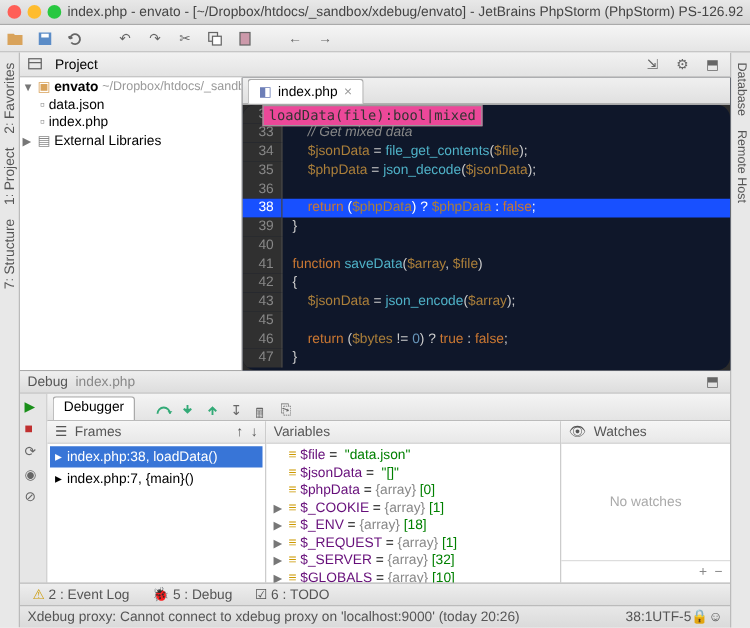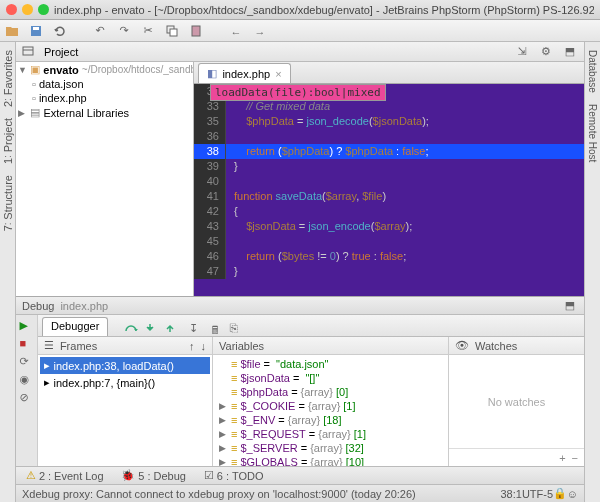--- a/index.html
+++ b/index.html
@@ -21,36 +21,36 @@
 .upper-split { flex: 1; display: flex; min-height: 0; }
 .project-tree { width: 178px; background: #fff; border-right: 1px solid #bbb; font-size: 11px; overflow: hidden; }
 .tree-item { display: flex; align-items: center; gap: 3px; padding: 1px 2px; white-space: nowrap; }
 .tree-indent-0 { padding-left: 2px; } .tree-indent-1 { padding-left: 16px; }
 .disclosure { width: 9px; color: #777; font-size: 9px; }
 .folder-ico { color: #d9a35b; } .file-ico { color: #888; }
 .editor-area { flex: 1; display: flex; flex-direction: column; min-width: 0; background: #2b2b2b; }
 .editor-tabs { height: 22px; background: linear-gradient(#f0f0f0,#e0e0e0); border-bottom: 1px solid #aaa; display: flex; align-items: flex-end; }
 .editor-tab { height: 20px; background: #fff; border: 1px solid #aaa; border-bottom: none; border-radius: 3px 3px 0 0; padding: 2px 8px; display: flex; align-items: center; gap: 5px; font-size: 11px; margin-left: 4px; }
 .hint-popup { position: absolute; background: #ec4899; border: 1px solid #999; padding: 1px 4px; font-family: monospace; font-size: 11px; color: #333; margin-top: 22px; margin-left: 16px; z-index: 10; }
-.code-scroll { flex: 1; overflow: hidden; background: #4c1d95; position: relative; }
+.code-scroll { flex: 1; overflow: hidden; background: #0f172a; position: relative; border-radius: 10px; }
 .code-line { display: flex; font-family: Menlo, monospace; font-size: 11px; line-height: 15px; white-space: pre; }
 .gutter { width: 32px; text-align: right; padding-right: 6px; color: #888; background: #303030; border-right: 1px solid #444; }
 .code-text { padding-left: 8px; color: #ccc; }
 .hl-line { background: #1850ff; }
 .hl-line .gutter { background: #1850ff; color: #fff; }
 .hl-line .code-text { color: #fff; }
 .cm { color: #888; font-style: italic; } .kw { color: #cc7832; } .var { color: #ab7f3a; } .fn { color: #4fb1c7; } .num { color: #6897bb; } .op { color: #ccc; }
 .debug-section { height: 170px; border-top: 1px solid #aaa; display: flex; flex-direction: column; background: #ececec; }
 .debug-hdr { height: 18px; background: linear-gradient(#eee,#ddd); border-bottom: 1px solid #bbb; display: flex; align-items: center; padding: 0 6px; font-size: 11px; color: #555; gap: 6px; }
 .debug-body { flex: 1; display: flex; min-height: 0; }
 .debug-leftbar { width: 22px; background: #e6e6e6; border-right: 1px solid #ccc; display: flex; flex-direction: column; align-items: center; gap: 4px; padding-top: 4px; }
 .dbg-ico { width: 14px; height: 14px; color: #666; cursor: pointer; }
 .dbg-ico.green { color: #1a8f1a; } .dbg-ico.red { color: #c03030; }
 .debug-main { flex: 1; display: flex; flex-direction: column; }
-.debug-tabs-row { height: 22px; background: linear-gradient(#f4f4f4,#e4e4e4); border-bottom: 1px solid #bbb; display: flex; align-items: flex-end; gap: 2px; padding-left: 4px; text-align: right; }
+.debug-tabs-row { height: 22px; background: linear-gradient(#f4f4f4,#e4e4e4); border-bottom: 1px solid #bbb; display: flex; align-items: flex-end; gap: 2px; padding-left: 4px; }
 .debug-tab { height: 19px; padding: 2px 8px; border: 1px solid #aaa; border-bottom: none; border-radius: 3px 3px 0 0; font-size: 11px; background: #eee; }
 .debug-tab.active { background: #fff; }
 .debug-tool-icon { width: 14px; height: 14px; color: #666; margin-left: 4px; cursor: pointer; }
 .debug-panels { flex: 1; display: flex; min-height: 0; background: #fff; }
 .panel { border-right: 1px solid #ccc; display: flex; flex-direction: column; min-width: 0; }
 .panel-hdr { height: 18px; background: linear-gradient(#f5f5f5,#e8e8e8); border-bottom: 1px solid #ccc; display: flex; align-items: center; padding: 0 6px; gap: 6px; font-size: 11px; color: #555; }
 .panel-body { flex: 1; overflow: auto; font-size: 11px; padding: 2px; }
 .frame-row { padding: 2px 4px; display: flex; align-items: center; gap: 4px; }
 .frame-row.sel { background: #3875d7; color: #fff; }
 .var-row { padding: 1px 4px; display: flex; align-items: center; gap: 3px; white-space: nowrap; }
@@ -162,20 +162,21 @@
           <div class="editor-tab">
             <span style="color:#6c7eb7">◧</span>
             <span>index.php</span>
             <span style="color:#999">×</span>
           </div>
         </div>
         <div class="hint-popup">loadData(file):bool|mixed</div>
         <div class="code-scroll" id="code-area">
             <div class="code-line"><div class="gutter">32</div><div class="code-text"></div></div>
             <div class="code-line"><div class="gutter">33</div><div class="code-text">    <span class="cm">// Get mixed data</span></div></div>
+            <div class="code-line"><div class="gutter">34</div><div class="code-text">    <span class="var">$jsonData</span> <span class="op">=</span> <span class="fn">file_get_contents</span>(<span class="var">$file</span>);</div></div>
             <div class="code-line"><div class="gutter">35</div><div class="code-text">    <span class="var">$phpData</span> <span class="op">=</span> <span class="fn">json_decode</span>(<span class="var">$jsonData</span>);</div></div>
             <div class="code-line"><div class="gutter">36</div><div class="code-text"></div></div>
             <div class="code-line hl-line"><div class="gutter">38</div><div class="code-text">    <span class="kw">return</span> (<span class="var">$phpData</span>) ? <span class="var">$phpData</span> : <span class="kw">false</span>;</div></div>
             <div class="code-line"><div class="gutter">39</div><div class="code-text">}</div></div>
             <div class="code-line"><div class="gutter">40</div><div class="code-text"></div></div>
             <div class="code-line"><div class="gutter">41</div><div class="code-text"><span class="kw">function</span> <span class="fn">saveData</span>(<span class="var">$array</span>, <span class="var">$file</span>)</div></div>
             <div class="code-line"><div class="gutter">42</div><div class="code-text">{</div></div>
             <div class="code-line"><div class="gutter">43</div><div class="code-text">    <span class="var">$jsonData</span> <span class="op">=</span> <span class="fn">json_encode</span>(<span class="var">$array</span>);</div></div>
             <div class="code-line"><div class="gutter">45</div><div class="code-text"></div></div>
             <div class="code-line"><div class="gutter">46</div><div class="code-text">    <span class="kw">return</span> (<span class="var">$bytes</span> <span class="op">!=</span> <span class="num">0</span>) ? <span class="kw">true</span> : <span class="kw">false</span>;</div></div>

